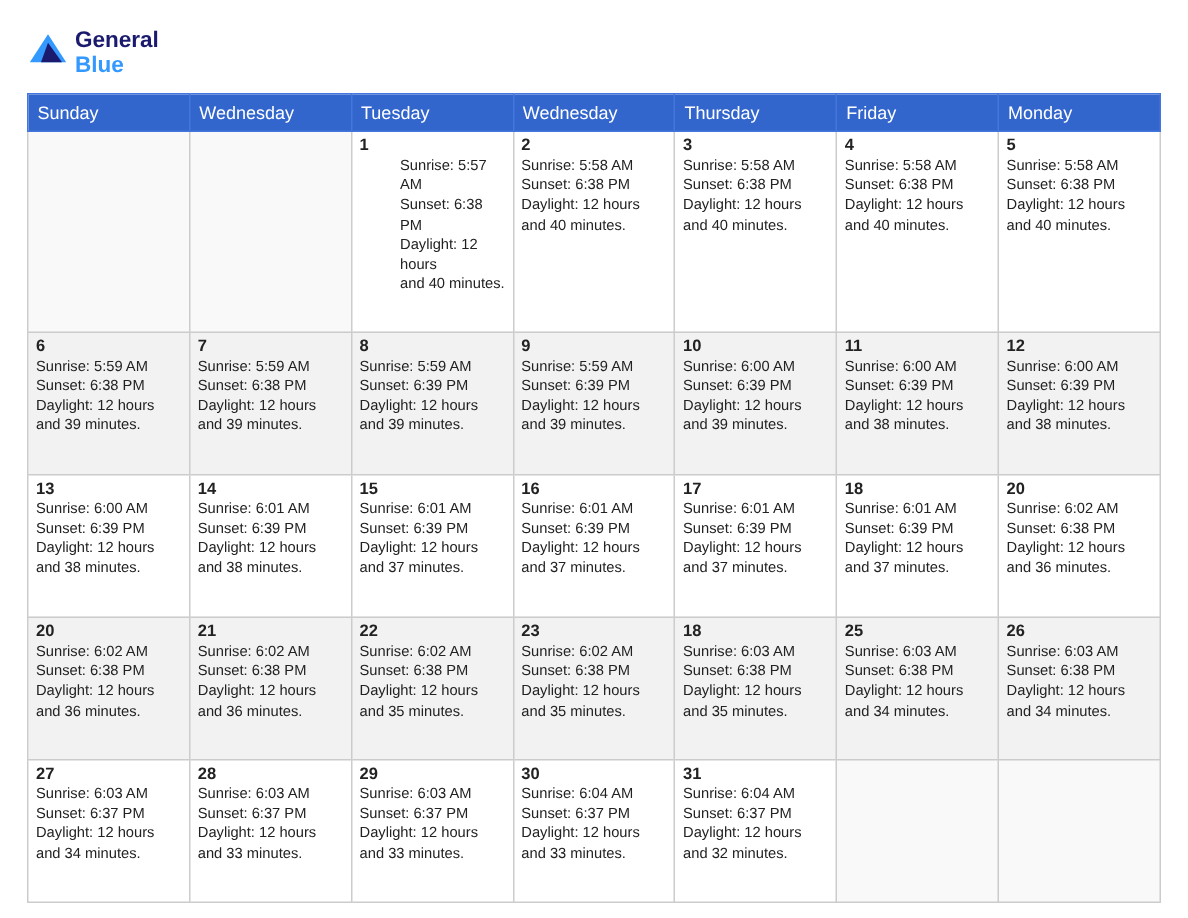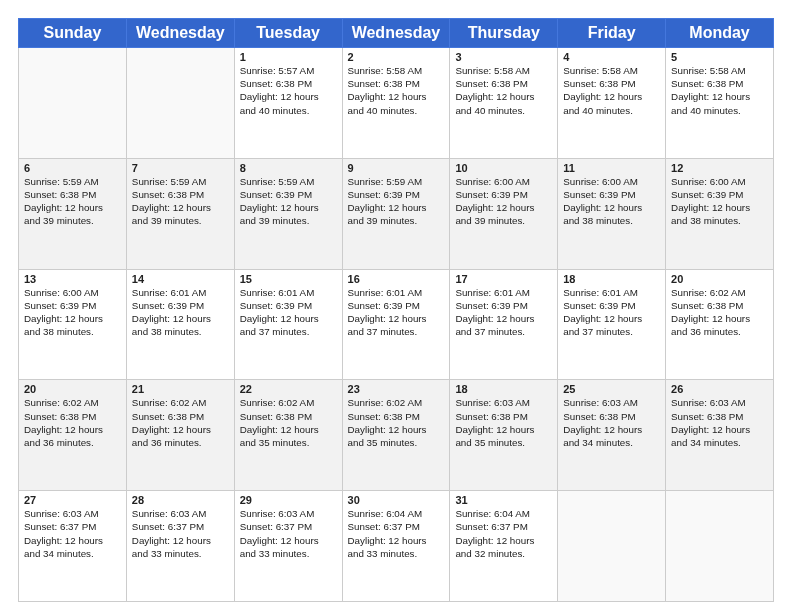--- a/index.html
+++ b/index.html
@@ -48,24 +48,24 @@
     }
     .calendar {
       width: 100%;
       border-collapse: collapse;
       flex: 1;
       font-size: 10.5px;
     }
     .calendar th {
       background: #3366cc;
       color: #fff;
-      text-align: center;
+      text-align: left;
       padding: 5px 6px;
-      font-size: 16px;
-      font-weight: bold;
+      font-size: 12px;
+      font-weight: normal;
       border: 1px solid #4477dd;
     }
     .calendar td {
       border: 1px solid #ccc;
       vertical-align: top;
       padding: 3px 5px;
       width: 107px;
       height: 80px;
       background: #fff;
     }
@@ -85,41 +85,57 @@
       line-height: 1.35;
     }
     .row-alt td {
       background: #f2f2f2;
     }
   </style>
 </head>
 <body>
 
 <div class="page">
+  <div class="header">
+    <div class="logo">
+      <svg class="logo-icon" viewBox="0 0 30 30" xmlns="http://www.w3.org/2000/svg">
+        <polygon points="15,2 28,22 2,22" fill="#3399ff"></polygon>
+        <polygon points="15,8 25,22 10,22" fill="#1a1a6e"></polygon>
+      </svg>
+      <div>
+        <div style="font-size:15px;font-weight:bold;color:#1a1a6e;">General</div>
+        <div style="font-size:15px;font-weight:bold;color:#3399ff;">Blue</div>
+      </div>
+    </div>
+    <div class="title-block">
+      <div class="month-title"></div>
+      <div class="location-title"></div>
+    </div>
+  </div>
 
   <table class="calendar">
     <thead>
       <tr>
 
       <th>Sunday</th>
           <th>Wednesday</th>
           <th>Tuesday</th>
           <th>Wednesday</th>
           <th>Thursday</th>
           <th>Friday</th>
           <th>Monday</th>
         </tr>
     </thead>
     <tbody id="calendar-body">
     <tr>
           <td class="empty"></td>
           <td class="empty"></td>
           <td>
             <span class="day-num">1</span>
-            <div class="day-info" style="white-space: pre-line;">Sunrise: 5:57 AM
+            <div class="day-info" style="white-space: pre-line; margin-left: 27px;">Sunrise: 5:57 AM
 Sunset: 6:38 PM
 Daylight: 12 hours
 and 40 minutes.</div>
           </td>
           <td>
             <span class="day-num">2</span>
             <div class="day-info" style="white-space: pre-line;">Sunrise: 5:58 AM
 Sunset: 6:38 PM
 Daylight: 12 hours
 and 40 minutes.</div>

